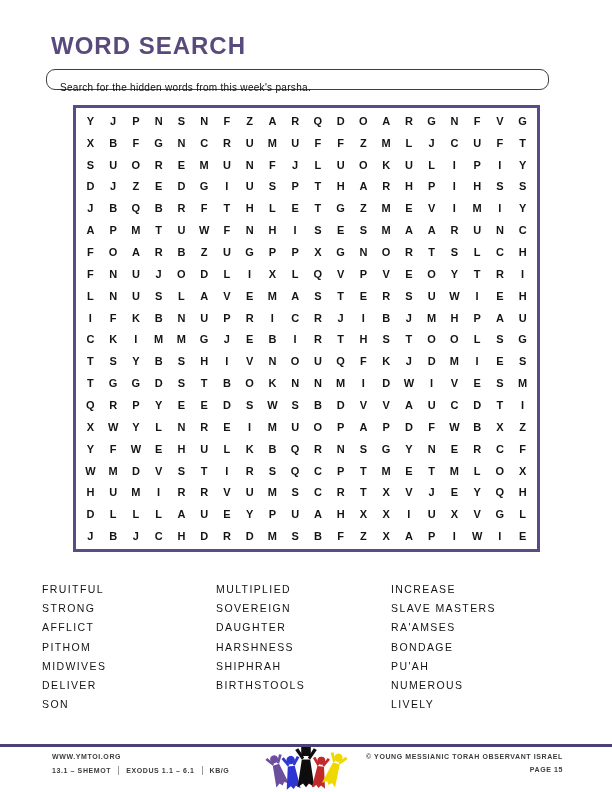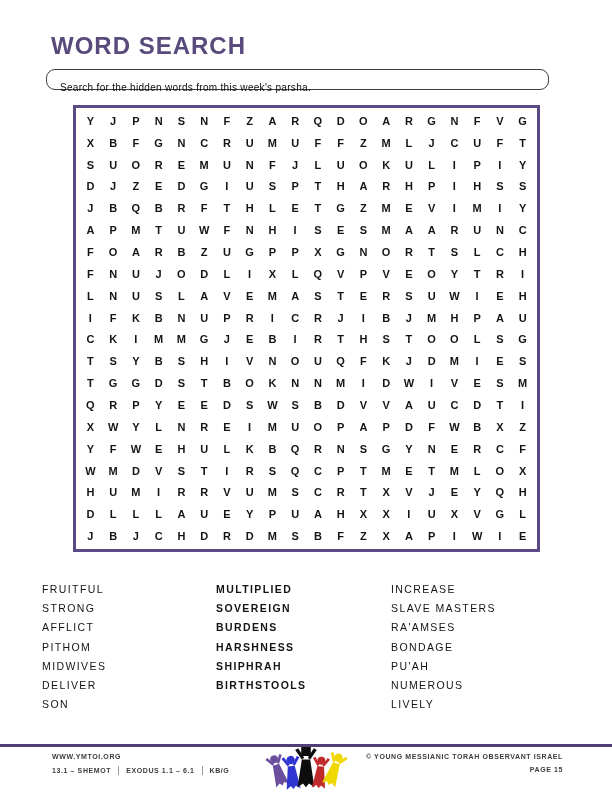--- a/index.html
+++ b/index.html
@@ -54,21 +54,21 @@
   
   .wcol {
     position: absolute; top: 580px; width: 180px;
   }
   .wcol .word {
     height: 19.2px; line-height: 19.2px;
     font-size: 10.5px; letter-spacing: 1.4px; color: #141414;
     white-space: nowrap;
   }
   #wcol1 { left: 42px; }
-  #wcol2 { left: 216px; font-weight: bold; }
+  #wcol2 { left: 216px; }
   #wcol3 { left: 391px; }
 
   
   .footer-rule {
     position: absolute; left: 0; top: 744px; width: 612px; height: 3px;
     background: #4e4076;
   }
   .footer-left {
     position: absolute; left: 52px; top: 753px;
     font-size: 7px; font-weight: 700; letter-spacing: 0.6px; color: #3c3c3c;
@@ -510,21 +510,21 @@
       <div class="word">STRONG</div>
       <div class="word">AFFLICT</div>
       <div class="word">PITHOM</div>
       <div class="word">MIDWIVES</div>
       <div class="word">DELIVER</div>
       <div class="word">SON</div>
     </div>
   <div class="wcol" id="wcol2">
       <div class="word">MULTIPLIED</div>
       <div class="word">SOVEREIGN</div>
-      <div class="word">BURDENS</div>
+      <div class="word">DAUGHTER</div>
       <div class="word">HARSHNESS</div>
       <div class="word">SHIPHRAH</div>
       <div class="word">BIRTHSTOOLS</div>
     </div>
   <div class="wcol" id="wcol3">
       <div class="word">INCREASE</div>
       <div class="word">SLAVE MASTERS</div>
       <div class="word">RA'AMSES</div>
       <div class="word">BONDAGE</div>
       <div class="word">PU'AH</div>

